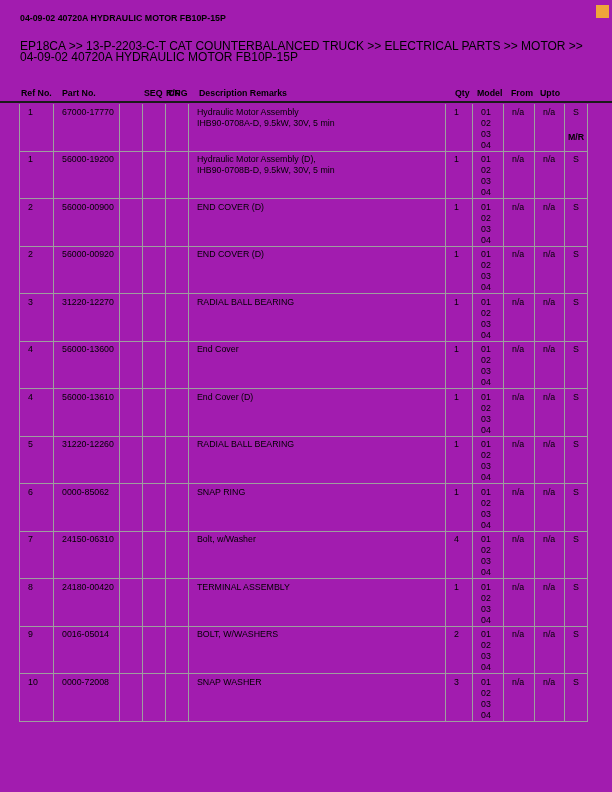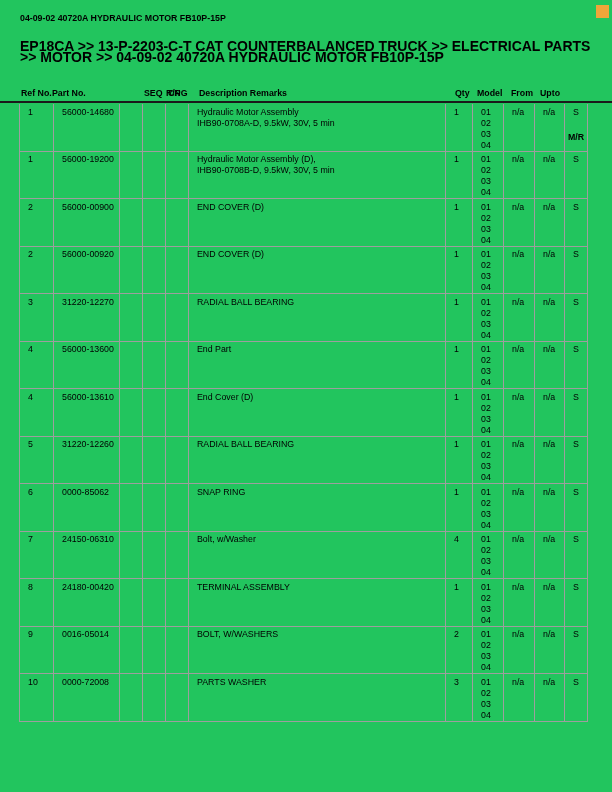--- a/index.html
+++ b/index.html
@@ -1,34 +1,34 @@
 <!DOCTYPE html>
 <html><head>
 <meta charset="utf-8">
 <style>
   * { margin:0; padding:0; box-sizing:border-box; }
   html,body { width:612px; height:792px; background:#ffffff; }
   body { font-family:"Liberation Sans", sans-serif; color:#000; position:relative; overflow:hidden; }
 
-  .page { position:absolute; left:0; top:0; width:612px; height:792px; background:#22c55e; }
+  .page { position:absolute; left:0; top:0; width:612px; height:792px; background:#a21caf; }
 
   .marker { position:absolute; left:596px; top:5px; width:13px; height:13px; background:#efa63a; }
 
   .title {
     position:absolute; left:20px; top:13px;
     font-size:8.8px; font-weight:bold; line-height:11px; white-space:nowrap;
   }
   .breadcrumb {
     position:absolute; left:20px; top:41px; width:578px;
-    font-size:14px; font-weight:bold; line-height:11px;
+    font-size:12px; font-weight:normal; line-height:11px;
   }
 
   .headers { position:absolute; left:0; top:88px; width:515px; height:12px;padding-left:33px; }
   .hc { position:absolute; font-size:8.8px; font-weight:bold; line-height:11px; white-space:nowrap; }
-  .hc0 { left:21px; }  .hc1 { left:52px;text-align:center; }  .hc2 { left:121px;margin-left:45px; } .hc3 { left:144px; }
+  .hc0 { left:21px; }  .hc1 { left:62px;text-align:center; }  .hc2 { left:121px;margin-left:45px; } .hc3 { left:144px; }
   .hc4 { left:168px; } .hc5 { left:199px; } .hc6 { left:455px; } .hc7 { left:477px;text-align:center; }
   .hc8 { left:511px; } .hc9 { left:540px; } .hc10 { left:568px;margin-top:44px; }
 
   .rule { position:absolute; left:0; top:101px; width:612px; height:2px; background:#1a1a1a; }
 
   table.parts {
     position:absolute; left:19px; top:104px;
     border-collapse:collapse; table-layout:fixed; width:568px;
   }
   table.parts td {
@@ -88,21 +88,21 @@
         <col style="width:257px">
       <col style="width:27px">
         <col style="width:31px">
         <col style="width:31px">
       <col style="width:30px">
         <col style="width:23px">
     </colgroup>
     <tbody>
         <tr>
           <td class="c-ref">1</td>
-          <td class="c-part">56000-14680</td>
+          <td class="c-part">67000-17770</td>
           <td class="c-rp"></td>
           <td class="c-seq"></td>
           <td class="c-cng"></td>
           <td class="c-desc">
             <div>Hydraulic Motor Assembly</div>
             <div>IHB90-0708A-D, 9.5kW, 30V, 5 min</div>
           </td>
           <td class="c-qty">1</td>
           <td class="c-model">
             <div>01</div>
@@ -195,21 +195,21 @@
           <td class="c-upto">n/a</td>
           <td class="c-mr">S</td>
         </tr>
         <tr>
           <td class="c-ref">4</td>
           <td class="c-part">56000-13600</td>
           <td class="c-rp"></td>
           <td class="c-seq"></td>
           <td class="c-cng"></td>
           <td class="c-desc">
-            <div>End Part</div>
+            <div>End Cover</div>
           </td>
           <td class="c-qty">1</td>
           <td class="c-model">
             <div>01</div>
             <div>02</div>
             <div>03</div>
             <div>04</div>
           </td>
           <td class="c-from">n/a</td>
           <td class="c-upto">n/a</td>
@@ -335,21 +335,21 @@
           <td class="c-upto">n/a</td>
           <td class="c-mr">S</td>
         </tr>
         <tr>
           <td class="c-ref">10</td>
           <td class="c-part">0000-72008</td>
           <td class="c-rp"></td>
           <td class="c-seq"></td>
           <td class="c-cng"></td>
           <td class="c-desc">
-            <div>PARTS WASHER</div>
+            <div>SNAP WASHER</div>
           </td>
           <td class="c-qty">3</td>
           <td class="c-model">
             <div>01</div>
             <div>02</div>
             <div>03</div>
             <div>04</div>
           </td>
           <td class="c-from">n/a</td>
           <td class="c-upto">n/a</td>

